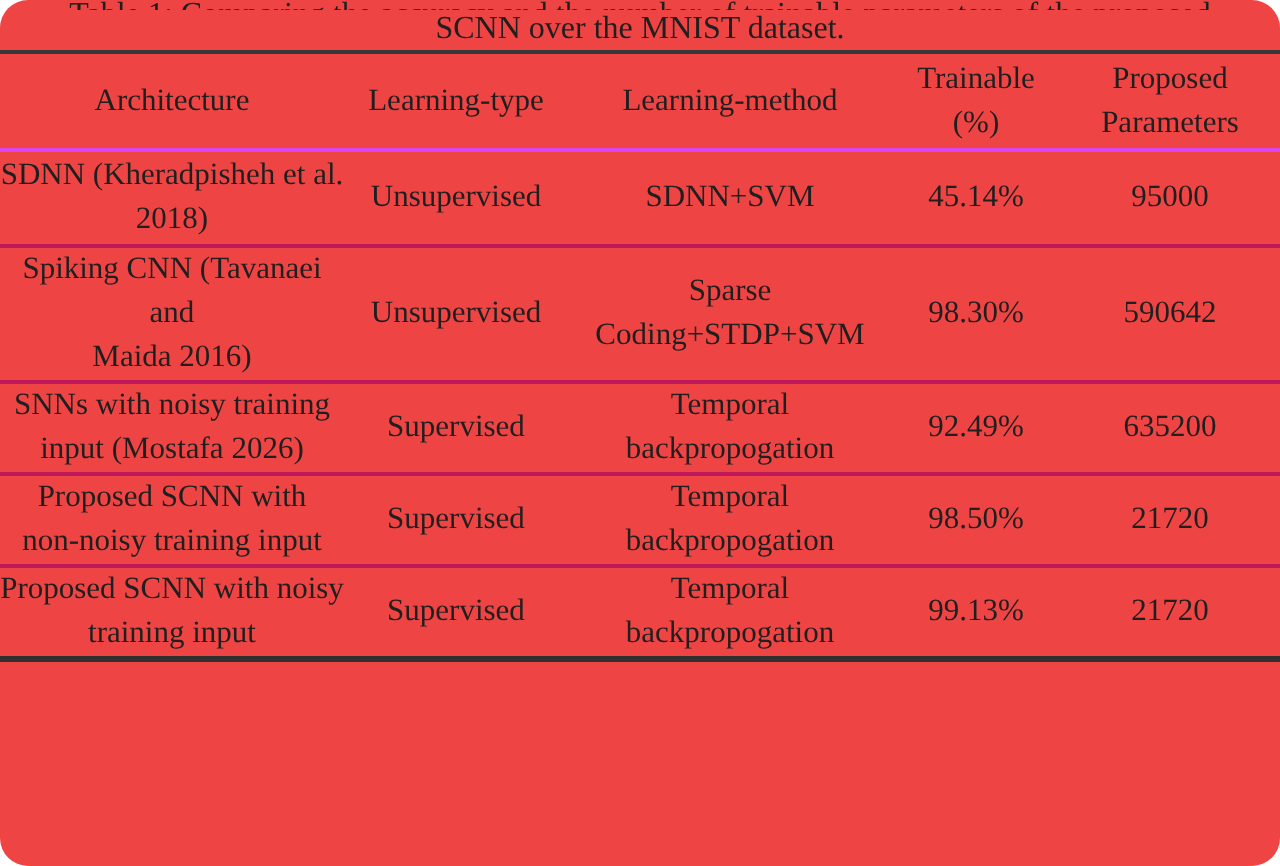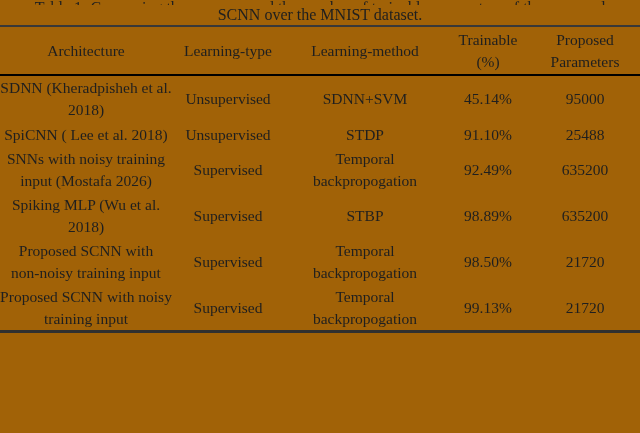--- a/index.html
+++ b/index.html
@@ -10,21 +10,22 @@
   body {
     width: 640px;
     height: 433px;
     overflow: hidden;
     font-family: "Liberation Serif", "DejaVu Serif", serif;
     color: #1f1f1f;
   }
   .page {
     width: 640px;
     height: 433px;
-    background: #a16207;
+    background: #ef4444;
+    border-radius: 14px;
   }
   
   .cap1clip {
     height: 5px;
     overflow: hidden;
     text-align: center;
     font-size: 16px;
     line-height: 16px;
     white-space: nowrap;
   }
@@ -48,25 +49,25 @@
     text-align: center;
     vertical-align: middle;
     padding: 0;
     font-size: 15.5px;
     line-height: 22px;
     white-space: pre-line;
     overflow: hidden;
   }
   thead tr {
     border-top: 2.5px solid #383838;
-    border-bottom: 2px solid #000000;
+    border-bottom: 2px solid #d946ef;
     height: 49px;
   }
   tbody tr {
-    border-bottom: 2px solid #a16207;
+    border-bottom: 2px solid #be185d;
   }
   tbody tr:last-child {
     border-bottom: 3px solid #303030;
   }
 </style>
 </head>
 <body>
 
 <div class="page">
 
@@ -98,42 +99,36 @@
     </thead>
     <tbody>
       <tr style="height:48px">
         <td>SDNN (Kheradpisheh et al.
 2018)</td>
         <td>Unsupervised</td>
         <td>SDNN+SVM</td>
         <td>45.14%</td>
         <td>95000</td>
       </tr>
-      <tr style="height:22px">
-        <td>SpiCNN ( Lee et al. 2018)</td>
+      <tr style="height:44px">
+        <td>Spiking CNN (Tavanaei and
+Maida 2016)</td>
         <td>Unsupervised</td>
-        <td>STDP</td>
-        <td>91.10%</td>
-        <td>25488</td>
+        <td>Sparse
+Coding+STDP+SVM</td>
+        <td>98.30%</td>
+        <td>590642</td>
       </tr>
       <tr style="height:46px">
         <td>SNNs with noisy training
 input (Mostafa 2026)</td>
         <td>Supervised</td>
         <td>Temporal
 backpropogation</td>
         <td>92.49%</td>
-        <td>635200</td>
-      </tr>
-      <tr style="height:45px">
-        <td>Spiking MLP (Wu et al.
-2018)</td>
-        <td>Supervised</td>
-        <td>STBP</td>
-        <td>98.89%</td>
         <td>635200</td>
       </tr>
       <tr style="height:46px">
         <td>Proposed SCNN with
 non-noisy training input</td>
         <td>Supervised</td>
         <td>Temporal
 backpropogation</td>
         <td>98.50%</td>
         <td>21720</td>

